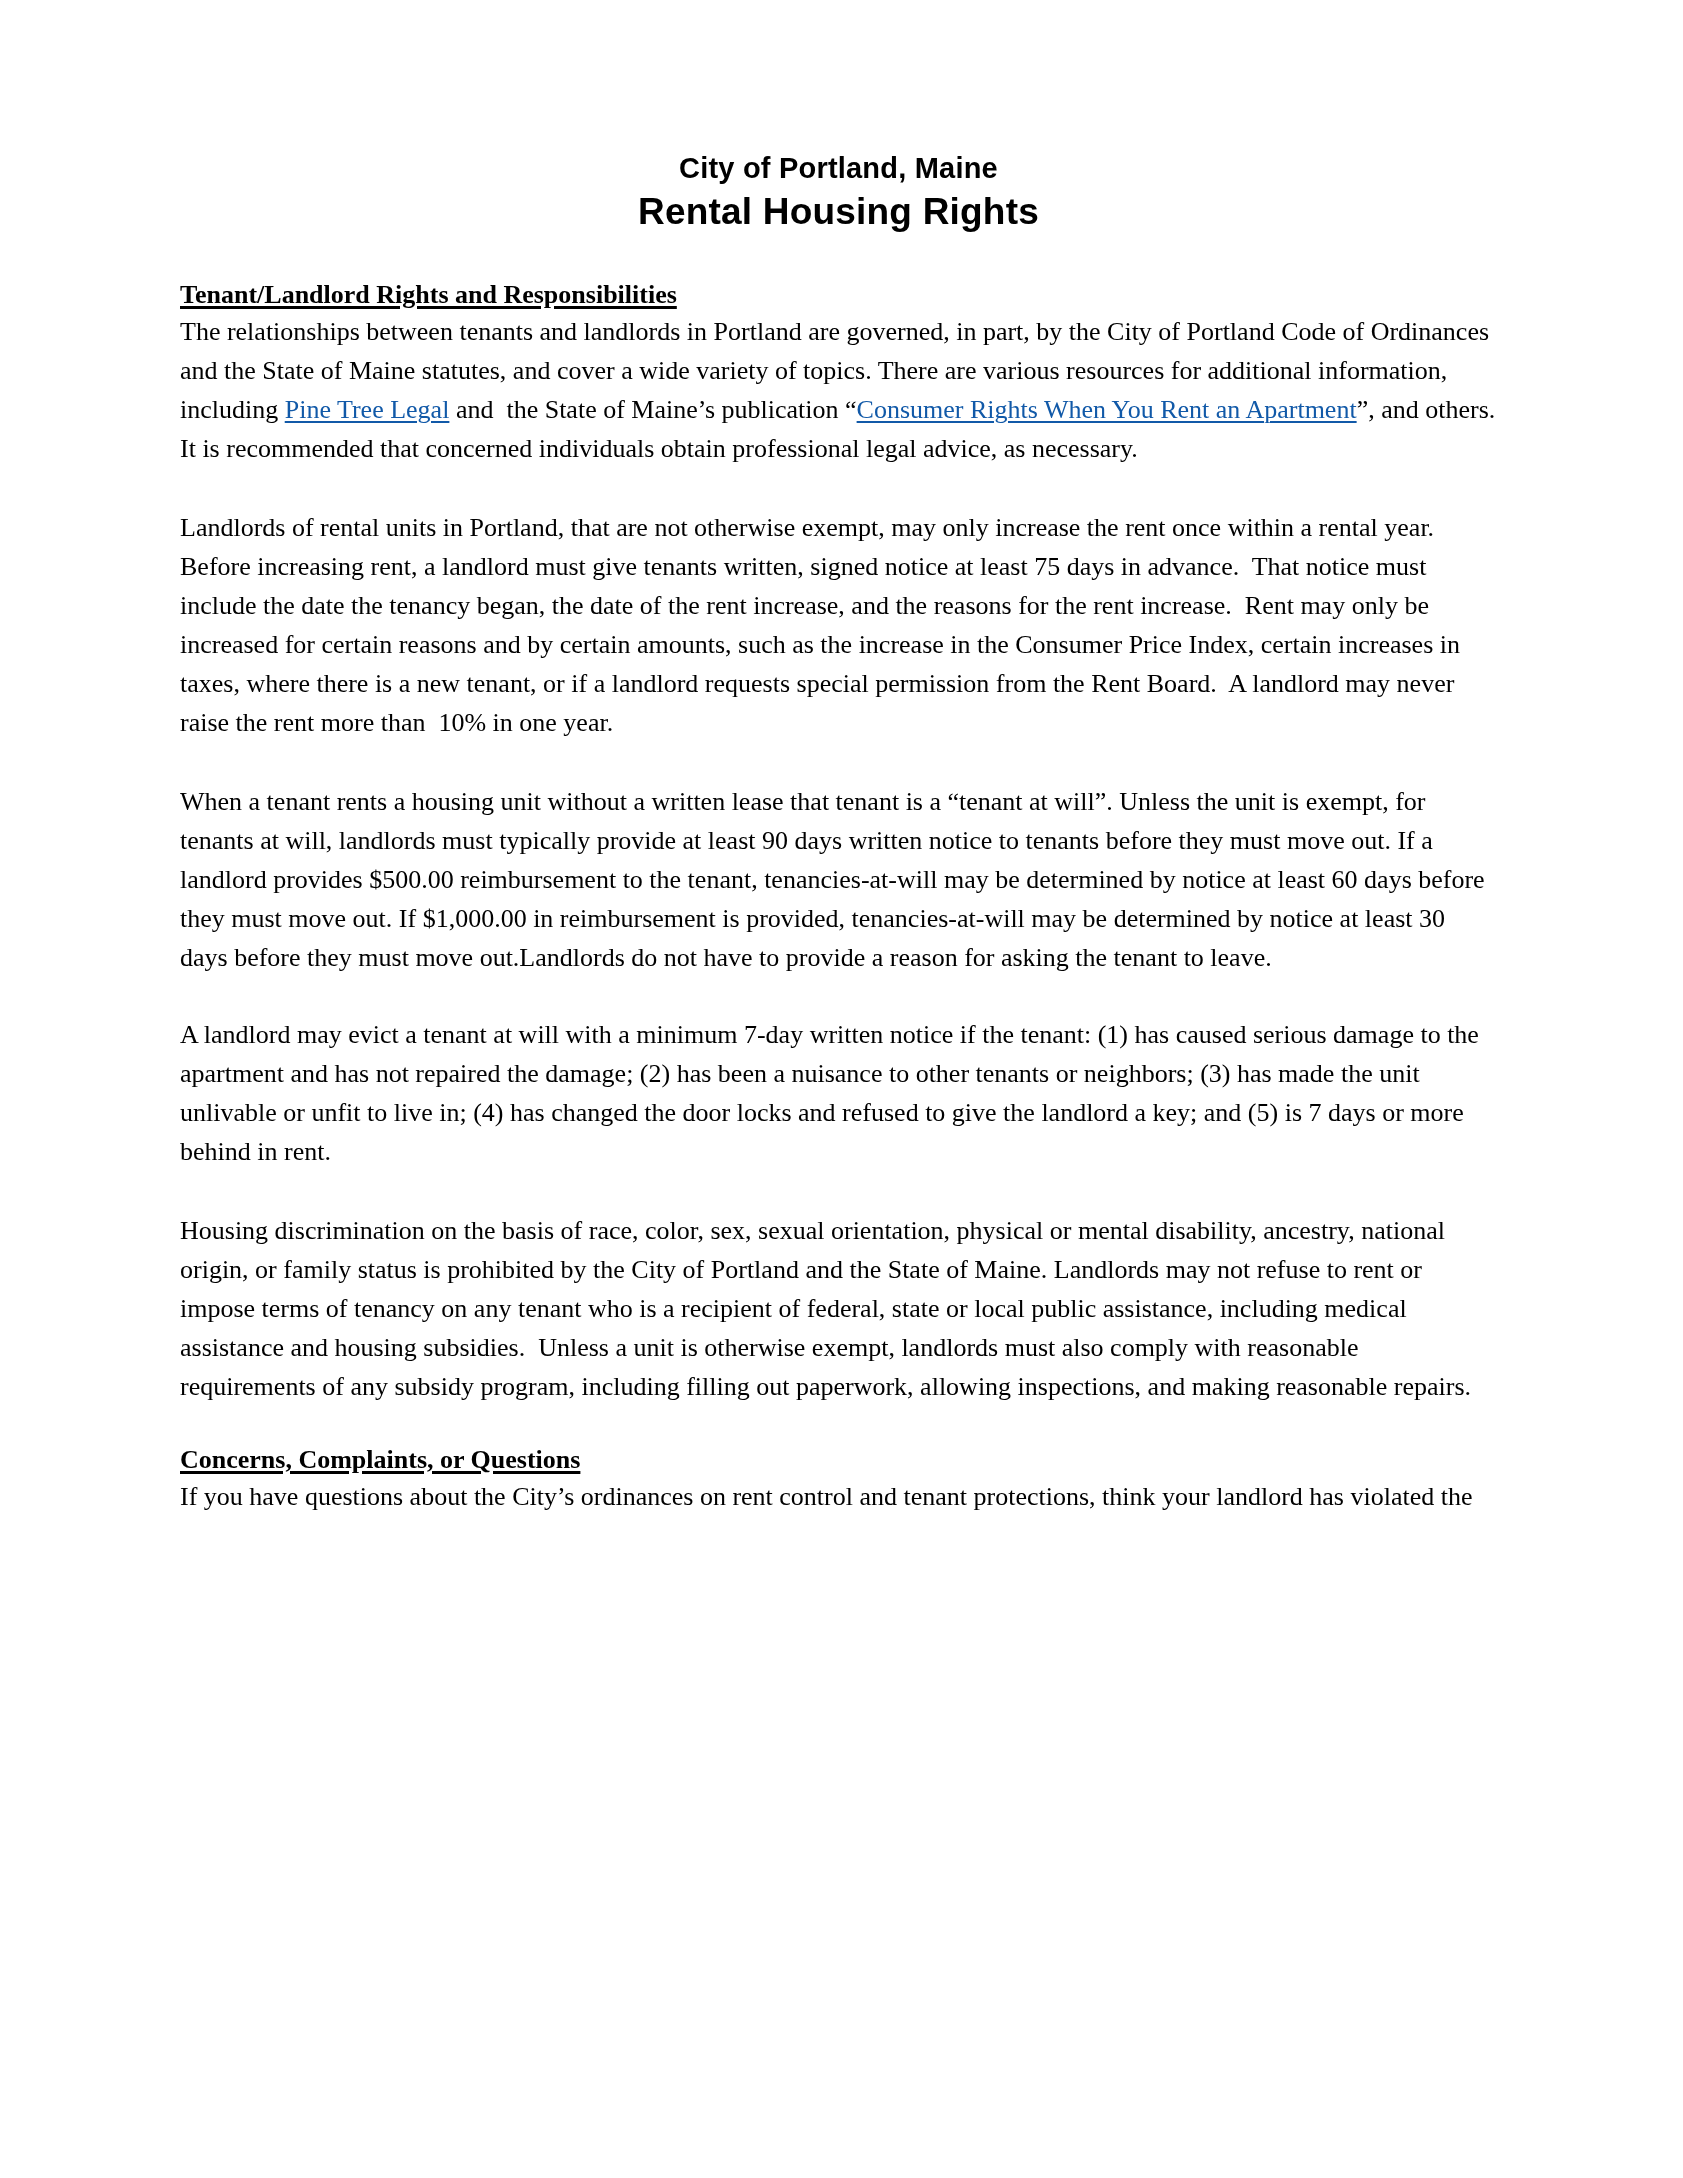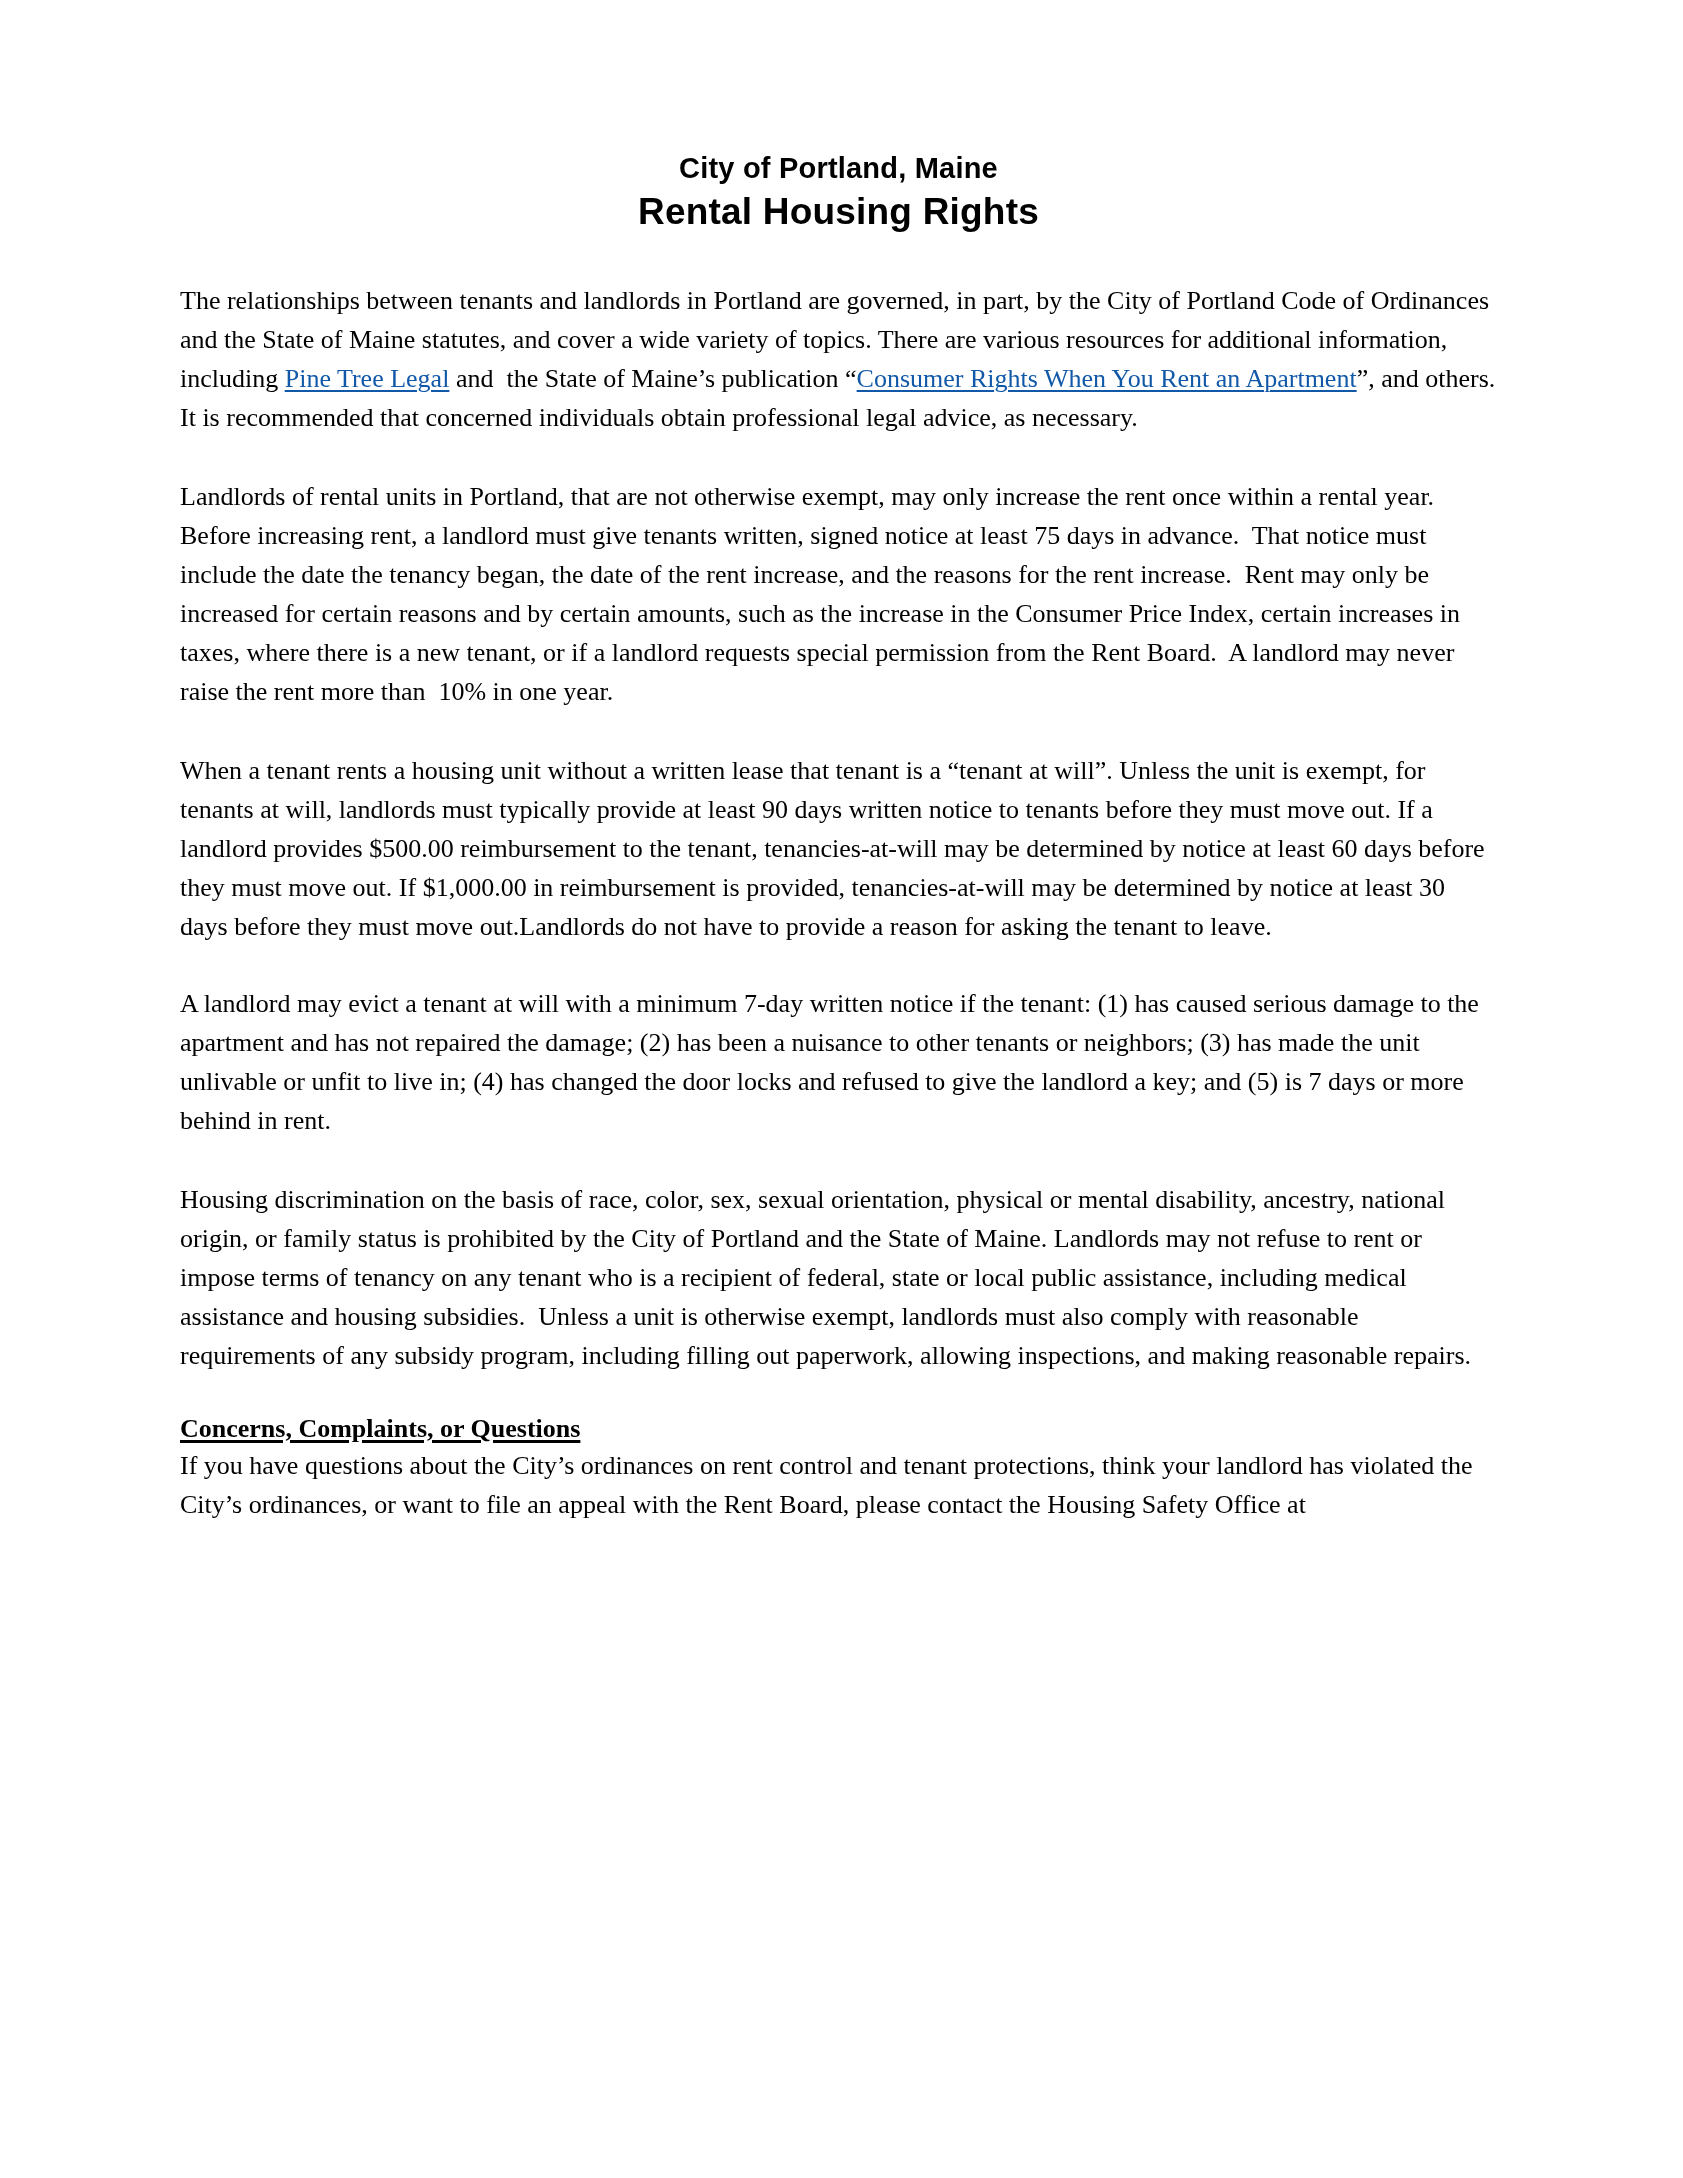--- a/index.html
+++ b/index.html
@@ -90,20 +90,23 @@
 
 <div class="page">
   <div class="content">
 
     <div class="title-block">
       <div class="title-line-1">City of Portland, Maine</div>
       <div class="title-line-2">Rental Housing Rights</div>
     </div>
 
     <div class="section">
+      <div>
+        <span class="section-heading">Tenant/Landlord Rights and Responsibilities</span>
+      </div>
       <div class="gap-sm"></div>
       <p class="para"><span>The relationships between tenants and landlords in Portland are governed, in part, by the City of Portland Code of Ordinances and the State of Maine statutes, and cover a wide variety of topics. There are various resources for additional information, including </span><a class="link-underline" href="#">Pine Tree Legal</a><span> and  the State of Maine’s publication “</span><a class="link-underline" href="#">Consumer Rights When You Rent an Apartment</a><span>”, and others. It is recommended that concerned individuals obtain professional legal advice, as necessary.</span></p>
     </div>
 
     <div class="gap-para"></div>
 
     <div class="section">
       <div class="gap-sm"></div>
       <p class="para">Landlords of rental units in Portland, that are not otherwise exempt, may only increase the rent once within a rental year.  Before increasing rent, a landlord must give tenants written, signed notice at least 75 days in advance.  That notice must include the date the tenancy began, the date of the rent increase, and the reasons for the rent increase.  Rent may only be increased for certain reasons and by certain amounts, such as the increase in the Consumer Price Index, certain increases in taxes, where there is a new tenant, or if a landlord requests special permission from the Rent Board.  A landlord may never raise the rent more than  10% in one year.</p>
     </div>

